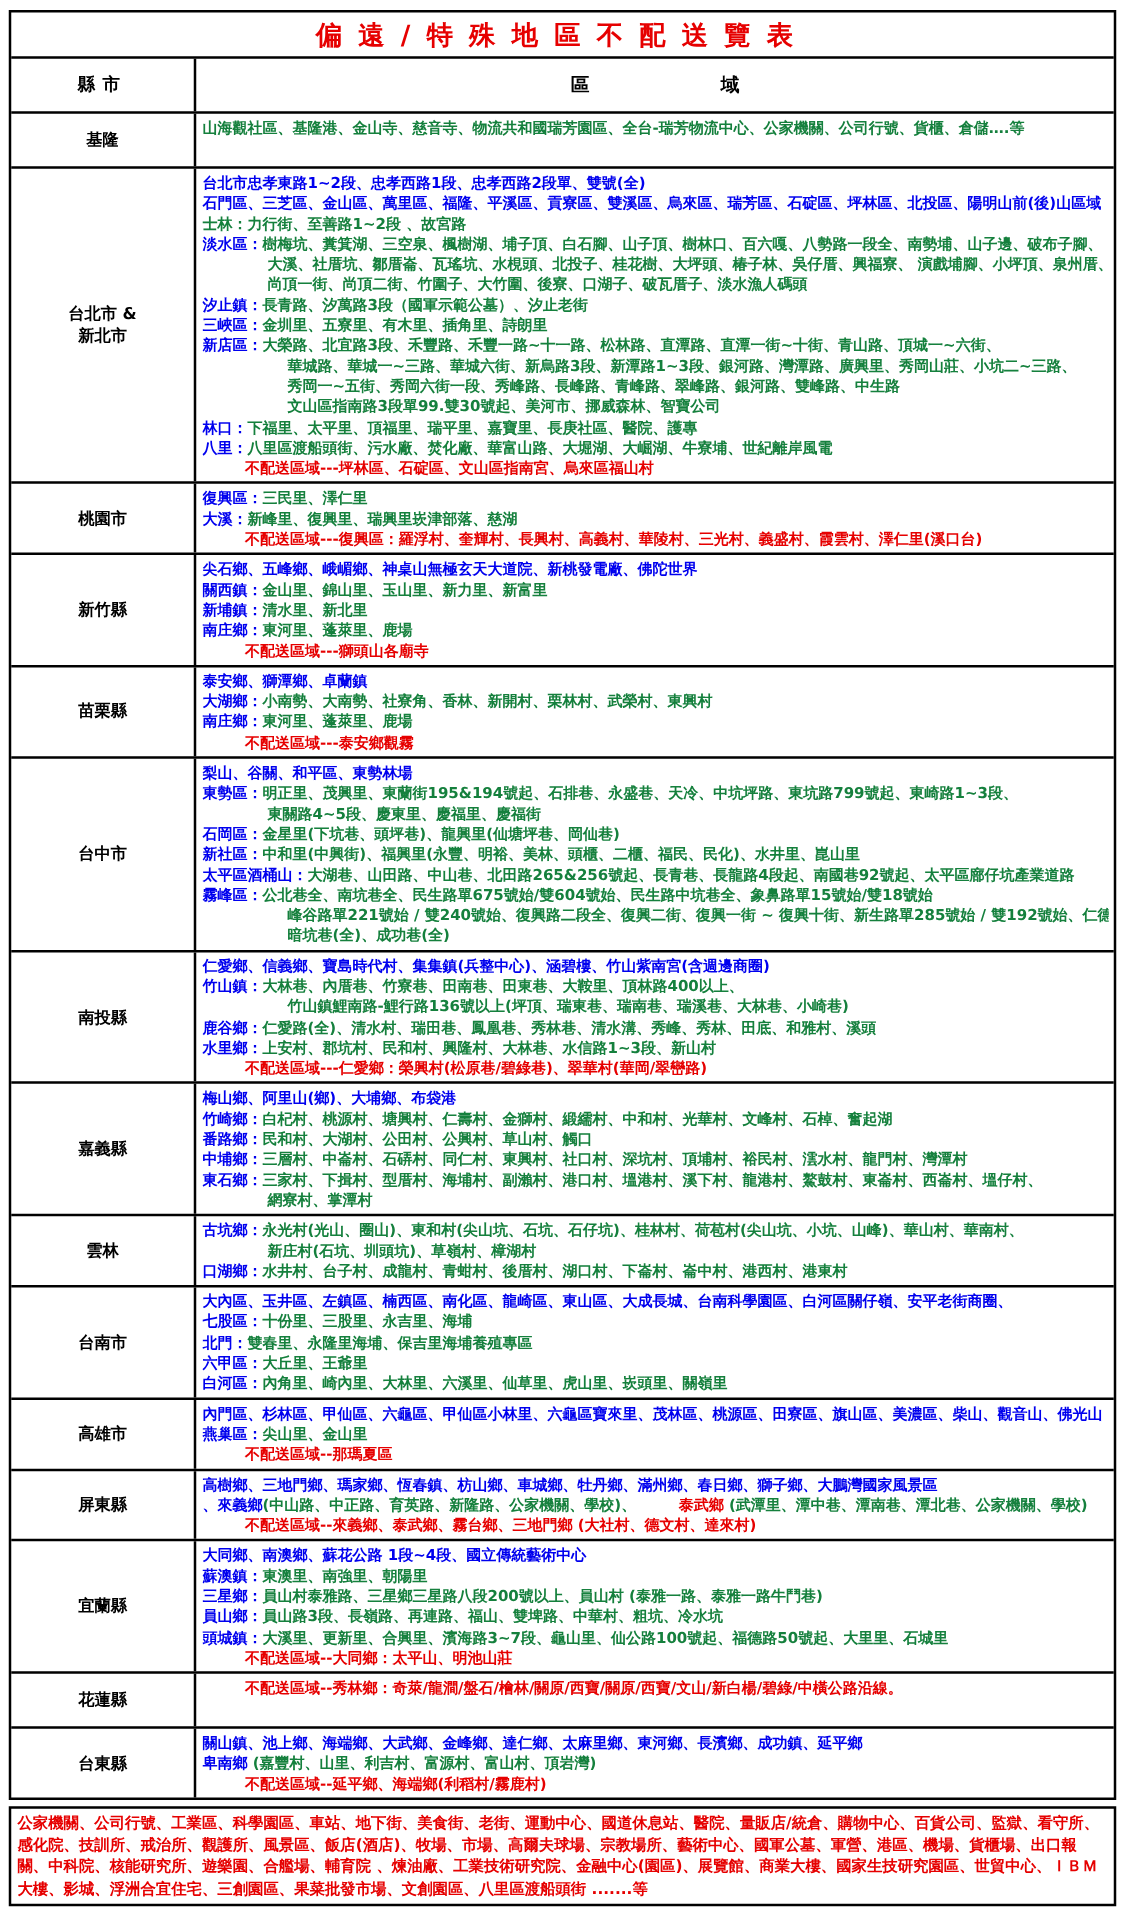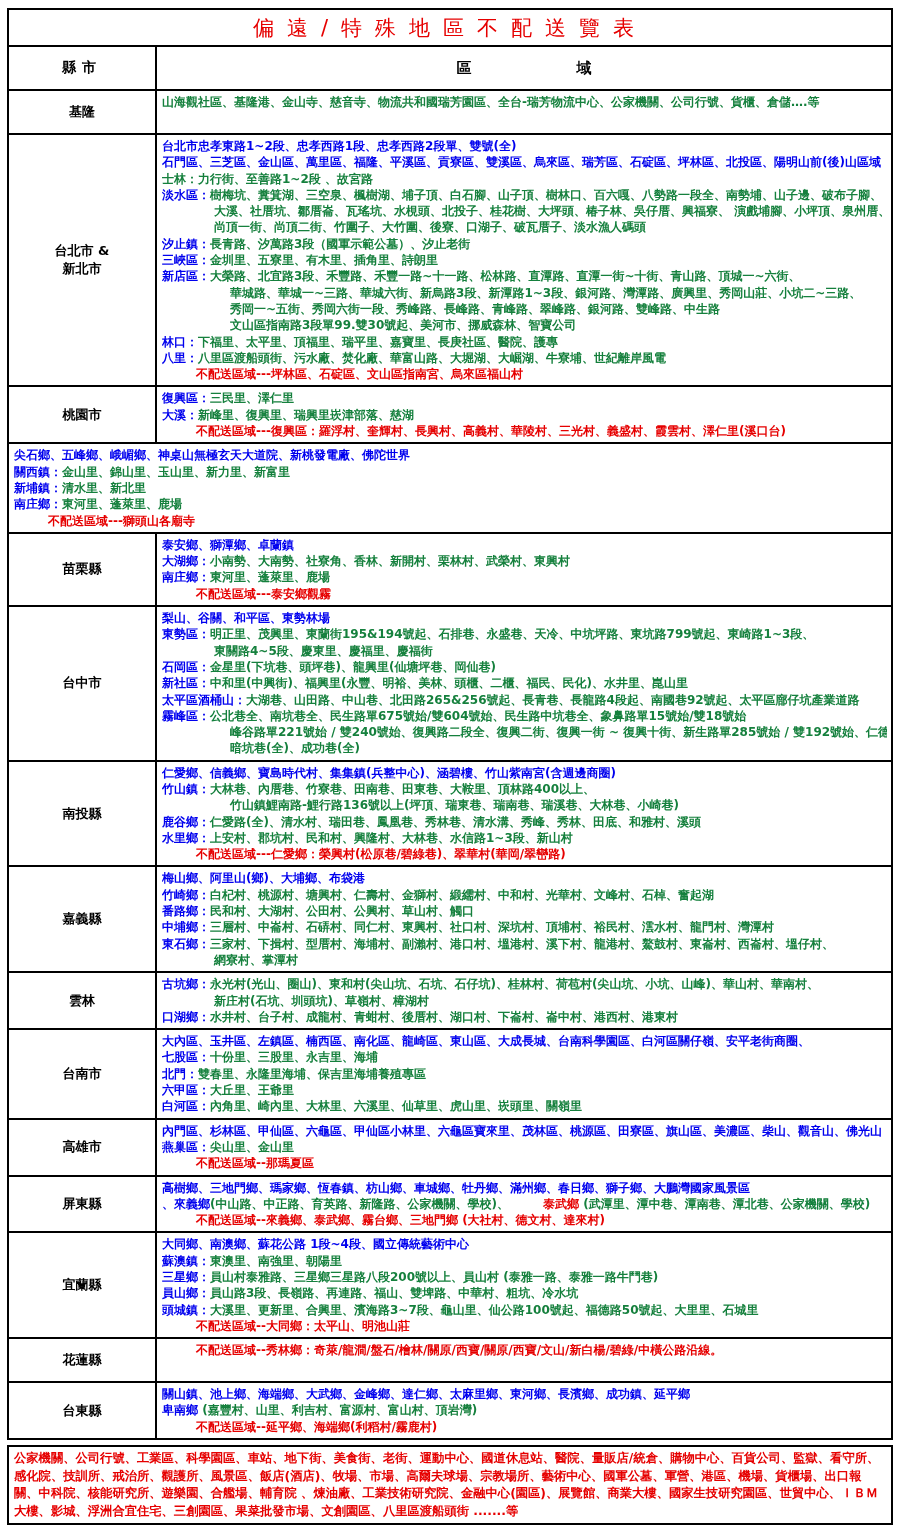--- a/index.html
+++ b/index.html
@@ -1,20 +1,20 @@
 <!DOCTYPE html>
 <html><head>
 <meta charset="utf-8">
 <style>
   html,body{margin:0;padding:0;background:#fff;}
   body{width:900px;height:1533px;overflow:hidden;font-family:"DejaVu Sans",sans-serif;}
   .page{padding:8px 7px 0 7px;}
   .table{border:2px solid #000;}
   .title-row{border-bottom:2px solid #000;text-align:center;padding:4px 0 3px 0;}
-  .title-text{color:#e60000;font-size:21px;font-weight:normal;letter-spacing:13px;margin-top:40px;}
+  .title-text{color:#e60000;font-size:21px;font-weight:bold;letter-spacing:13px;margin-top:40px;}
   .header-row{display:flex;border-bottom:2px solid #000;align-items:stretch;}
   .county-cell{width:148px;flex:0 0 148px;border-right:2px solid #000;display:flex;align-items:center;justify-content:center;text-align:center;font-weight:bold;font-size:13px;color:#000;white-space:pre-line;padding:12px;box-sizing:border-box;}
   .header-county{letter-spacing:6px;font-size:14px;}
   .header-region{flex:1;display:flex;align-items:center;justify-content:center;font-weight:bold;font-size:15px;white-space:pre;}
   .row{display:flex;border-bottom:2px solid #000;align-items:stretch;}
   .row:last-child{border-bottom:none;}
   .region-cell{flex:1;padding:3px 4px 3px 5px;font-size:12px;line-height:16.3px;font-weight:bold;min-width:0;}
   .line{white-space:nowrap;overflow:hidden;}
   .line.ind1{padding-left:52px;}
   .line.ind2{padding-left:68px;}
@@ -68,20 +68,21 @@
         </div>
         <div class="row">
           <div class="county-cell">桃園市</div>
           <div class="region-cell">
             <div class="line"><span class="c-b">復興區：</span><span class="c-k">三民里、澤仁里</span></div>
             <div class="line"><span class="c-b">大溪：</span><span class="c-k">新峰里、復興里、瑞興里崁津部落、慈湖</span></div>
             <div class="line"><span class="c-r">不配送區域---復興區：羅浮村、奎輝村、長興村、高義村、華陵村、三光村、義盛村、霞雲村、澤仁里(溪口台)</span></div>
           </div>
         </div>
         <div class="row">
+          <div class="county-cell">新竹縣</div>
           <div class="region-cell">
             <div class="line"><span class="c-b">尖石鄉、五峰鄉、峨嵋鄉、神桌山無極玄天大道院、新桃發電廠、佛陀世界</span></div>
             <div class="line"><span class="c-b">關西鎮：</span><span class="c-k">金山里、錦山里、玉山里、新力里、新富里</span></div>
             <div class="line"><span class="c-b">新埔鎮：</span><span class="c-k">清水里、新北里</span></div>
             <div class="line"><span class="c-b">南庄鄉：</span><span class="c-k">東河里、蓬萊里、鹿場</span></div>
             <div class="line"><span class="c-r">不配送區域---獅頭山各廟寺</span></div>
           </div>
         </div>
         <div class="row">
           <div class="county-cell">苗栗縣</div>

